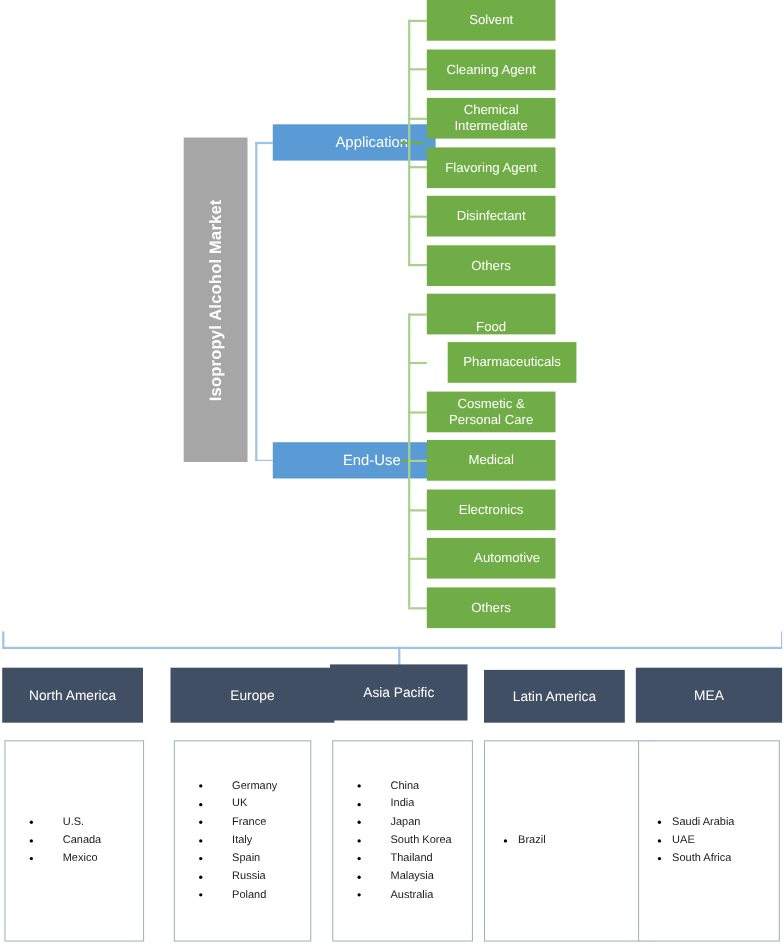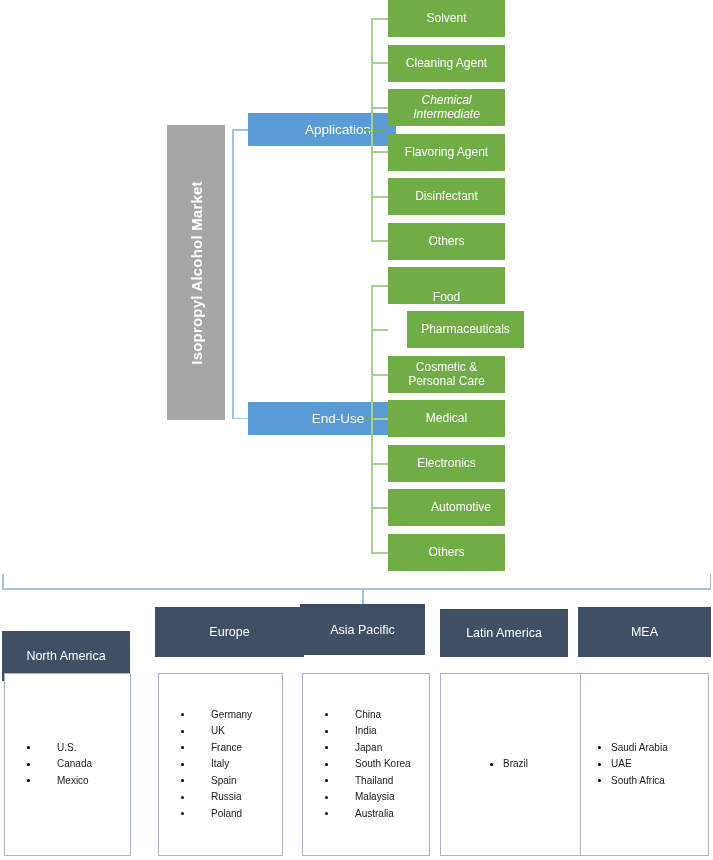--- a/index.html
+++ b/index.html
@@ -161,21 +161,21 @@
   <div class="conn-green" style="left:371px; top:151px; width:17px; height:1.5px;"></div>
   <div class="conn-green" style="left:371px; top:196px; width:17px; height:1.5px;"></div>
   <div class="conn-green" style="left:371px; top:240px; width:17px; height:1.5px;"></div>
 
   <div class="leaf-box" style="top:0px; height:37px;">
     <span>Solvent</span>
   </div>
   <div class="leaf-box" style="top:45px; height:37px;">
     <span>Cleaning Agent</span>
   </div>
-  <div class="leaf-box" style="top:89px; height:37px;font-style:italic;">
+  <div class="leaf-box" style="top:89px; height:37px;">
     <span>Chemical Intermediate</span>
   </div>
   <div class="leaf-box" style="top:134px; height:37px;">
     <span>Flavoring Agent</span>
   </div>
   <div class="leaf-box" style="top:178px; height:37px;">
     <span>Disinfectant</span>
   </div>
   <div class="leaf-box" style="top:223px; height:37px;">
     <span>Others</span>
@@ -216,21 +216,21 @@
   </div>
   <div class="leaf-box" style="top:534px; height:37px;">
     <span>Others</span>
   </div>
 
   <div class="conn" style="left:2px; top:588px; width:709px; height:1.5px;"></div>
   <div class="conn" style="left:2px; top:574px; width:1.5px; height:15px;"></div>
   <div class="conn" style="left:709.5px; top:574px; width:1.5px; height:15px;"></div>
   <div class="conn" style="left:362px; top:588px; width:1.5px; height:19px;"></div>
 
-  <div class="region-head" style="left:2px; top:607px; width:128px; height:50px;margin-top:24px;">
+  <div class="region-head" style="left:2px; top:607px; width:128px; height:50px;">
     <span>North America</span>
   </div>
   <div class="region-head" style="left:155px; top:607px; width:149px; height:50px;">
     <span>Europe</span>
   </div>
   <div class="region-head" style="left:300px; top:604px; width:125px; height:51px;">
     <span>Asia Pacific</span>
   </div>
   <div class="region-head" style="left:440px; top:609px; width:128px; height:48px;">
     <span>Latin America</span>
@@ -264,21 +264,21 @@
       <li><span class="bullet"></span><span>China</span></li>
       <li><span class="bullet"></span><span>India</span></li>
       <li><span class="bullet"></span><span>Japan</span></li>
       <li><span class="bullet"></span><span>South Korea</span></li>
       <li><span class="bullet"></span><span>Thailand</span></li>
       <li><span class="bullet"></span><span>Malaysia</span></li>
       <li><span class="bullet"></span><span>Australia</span></li>
     </ul>
   </div>
 
-  <div class="region-body" style="left:440px; top:673px; width:156px; height:183px;padding-left:32px;">
+  <div class="region-body" style="left:440px; top:673px; width:156px; height:183px;">
     <ul class="region-list indent-narrow">
       <li><span class="bullet"></span><span>Brazil</span></li>
     </ul>
   </div>
 
   <div class="region-body" style="left:580px; top:673px; width:129px; height:183px;">
     <ul class="region-list indent-narrow">
       <li><span class="bullet"></span><span>Saudi Arabia</span></li>
       <li><span class="bullet"></span><span>UAE</span></li>
       <li><span class="bullet"></span><span>South Africa</span></li>

